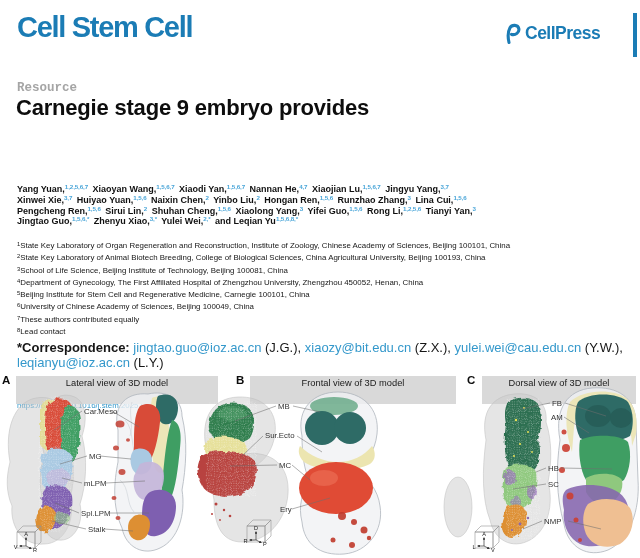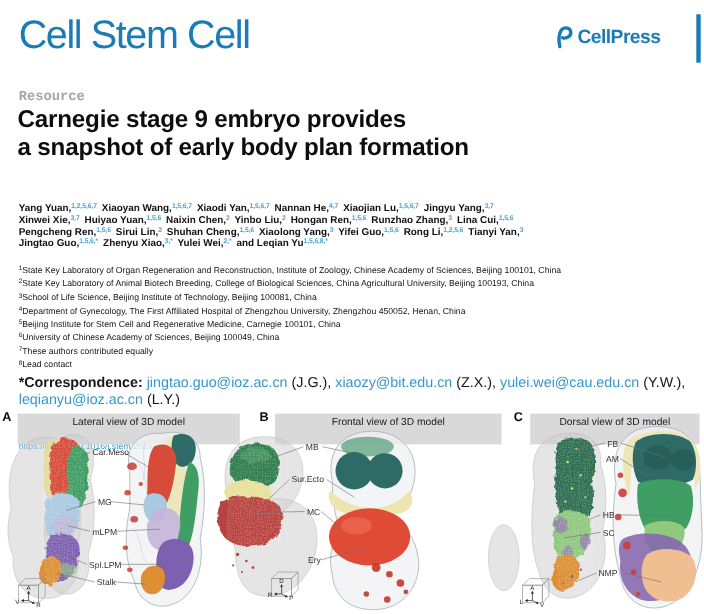--- a/index.html
+++ b/index.html
@@ -1,18 +1,18 @@
 <!DOCTYPE html>
 <html><head>
 <meta charset="utf-8">
 <style>
   html,body{margin:0;padding:0;}
   body{width:640px;height:558px;background:#ffffff;position:relative;overflow:hidden;
        font-family:"Liberation Sans",sans-serif;color:#111;}
-  .journal{position:absolute;left:17px;top:11px;font-size:36px;font-weight:400;
+  .journal{position:absolute;left:17px;top:11px;font-size:29px;font-weight:700;
            letter-spacing:-1.3px;color:#1b7cb5;}
   .cellpress{position:absolute;left:503px;top:23px;display:flex;align-items:center;gap:3px;
              color:#1b7cb5;font-weight:700;font-size:17.5px;letter-spacing:-0.5px;}
   .vbar{position:absolute;left:633px;top:13px;width:4px;height:44px;background:#1b7cb5;}
   .resource{position:absolute;left:17px;top:81px;font-size:12.5px;font-weight:700;color:#a5a5a5;font-family:Liberation Mono, monospace;}
   .title{position:absolute;left:16px;top:95px;font-size:22px;font-weight:700;color:#0d0d0d;
          line-height:25.6px;letter-spacing:-0.2px;}
   #authors{position:absolute;left:17px;top:184px;width:612px;font-size:9px;font-weight:700;
            color:#101010;line-height:10.8px;}
   .auth{margin-right:2px;white-space:nowrap;}
@@ -45,21 +45,20 @@
   <svg width="19" height="21" viewBox="0 0 19 21">
     <path d="M6,19.5 C4.8,14.5 5,8.5 7,4.8 C9,1.2 15,1.6 15.8,5.6 C16.6,9.6 12.5,12.4 8.5,11.4" fill="none" stroke="#1b7cb5" stroke-width="3.1" stroke-linecap="round"></path>
   </svg>
   <span>CellPress</span>
 </div>
 <div class="vbar"></div>
 
 <div class="resource">Resource</div>
 <div class="title">
   <div>Carnegie stage 9 embryo provides</div>
-  <div>a snapshot of early body plan formation</div>
 </div>
 
 <div id="authors">
     <div><span class="auth"><span>Yang Yuan,</span><sup class="asup">1,2,5,6,7</sup></span> <span class="auth"><span>Xiaoyan Wang,</span><sup class="asup">1,5,6,7</sup></span> <span class="auth"><span>Xiaodi Yan,</span><sup class="asup">1,5,6,7</sup></span> <span class="auth"><span>Nannan He,</span><sup class="asup">4,7</sup></span> <span class="auth"><span>Xiaojian Lu,</span><sup class="asup">1,5,6,7</sup></span> <span class="auth"><span>Jingyu Yang,</span><sup class="asup">3,7</sup></span> </div>
     <div><span class="auth"><span>Xinwei Xie,</span><sup class="asup">3,7</sup></span> <span class="auth"><span>Huiyao Yuan,</span><sup class="asup">1,5,6</sup></span> <span class="auth"><span>Naixin Chen,</span><sup class="asup">2</sup></span> <span class="auth"><span>Yinbo Liu,</span><sup class="asup">2</sup></span> <span class="auth"><span>Hongan Ren,</span><sup class="asup">1,5,6</sup></span> <span class="auth"><span>Runzhao Zhang,</span><sup class="asup">3</sup></span> <span class="auth"><span>Lina Cui,</span><sup class="asup">1,5,6</sup></span> </div>
     <div><span class="auth"><span>Pengcheng Ren,</span><sup class="asup">1,5,6</sup></span> <span class="auth"><span>Sirui Lin,</span><sup class="asup">2</sup></span> <span class="auth"><span>Shuhan Cheng,</span><sup class="asup">1,5,6</sup></span> <span class="auth"><span>Xiaolong Yang,</span><sup class="asup">3</sup></span> <span class="auth"><span>Yifei Guo,</span><sup class="asup">1,5,6</sup></span> <span class="auth"><span>Rong Li,</span><sup class="asup">1,2,5,6</sup></span> <span class="auth"><span>Tianyi Yan,</span><sup class="asup">3</sup></span> </div>
     <div><span class="auth"><span>Jingtao Guo,</span><sup class="asup">1,5,6,*</sup></span> <span class="auth"><span>Zhenyu Xiao,</span><sup class="asup">3,*</sup></span> <span class="auth"><span>Yulei Wei,</span><sup class="asup">2,*</sup></span> <span class="auth"><span>and Leqian Yu</span><sup class="asup">1,5,6,8,*</sup></span> </div>
   </div>
 <div id="affils">
     <div><sup class="affsup">1</sup><span>State Key Laboratory of Organ Regeneration and Reconstruction, Institute of Zoology, Chinese Academy of Sciences, Beijing 100101, China</span></div>

